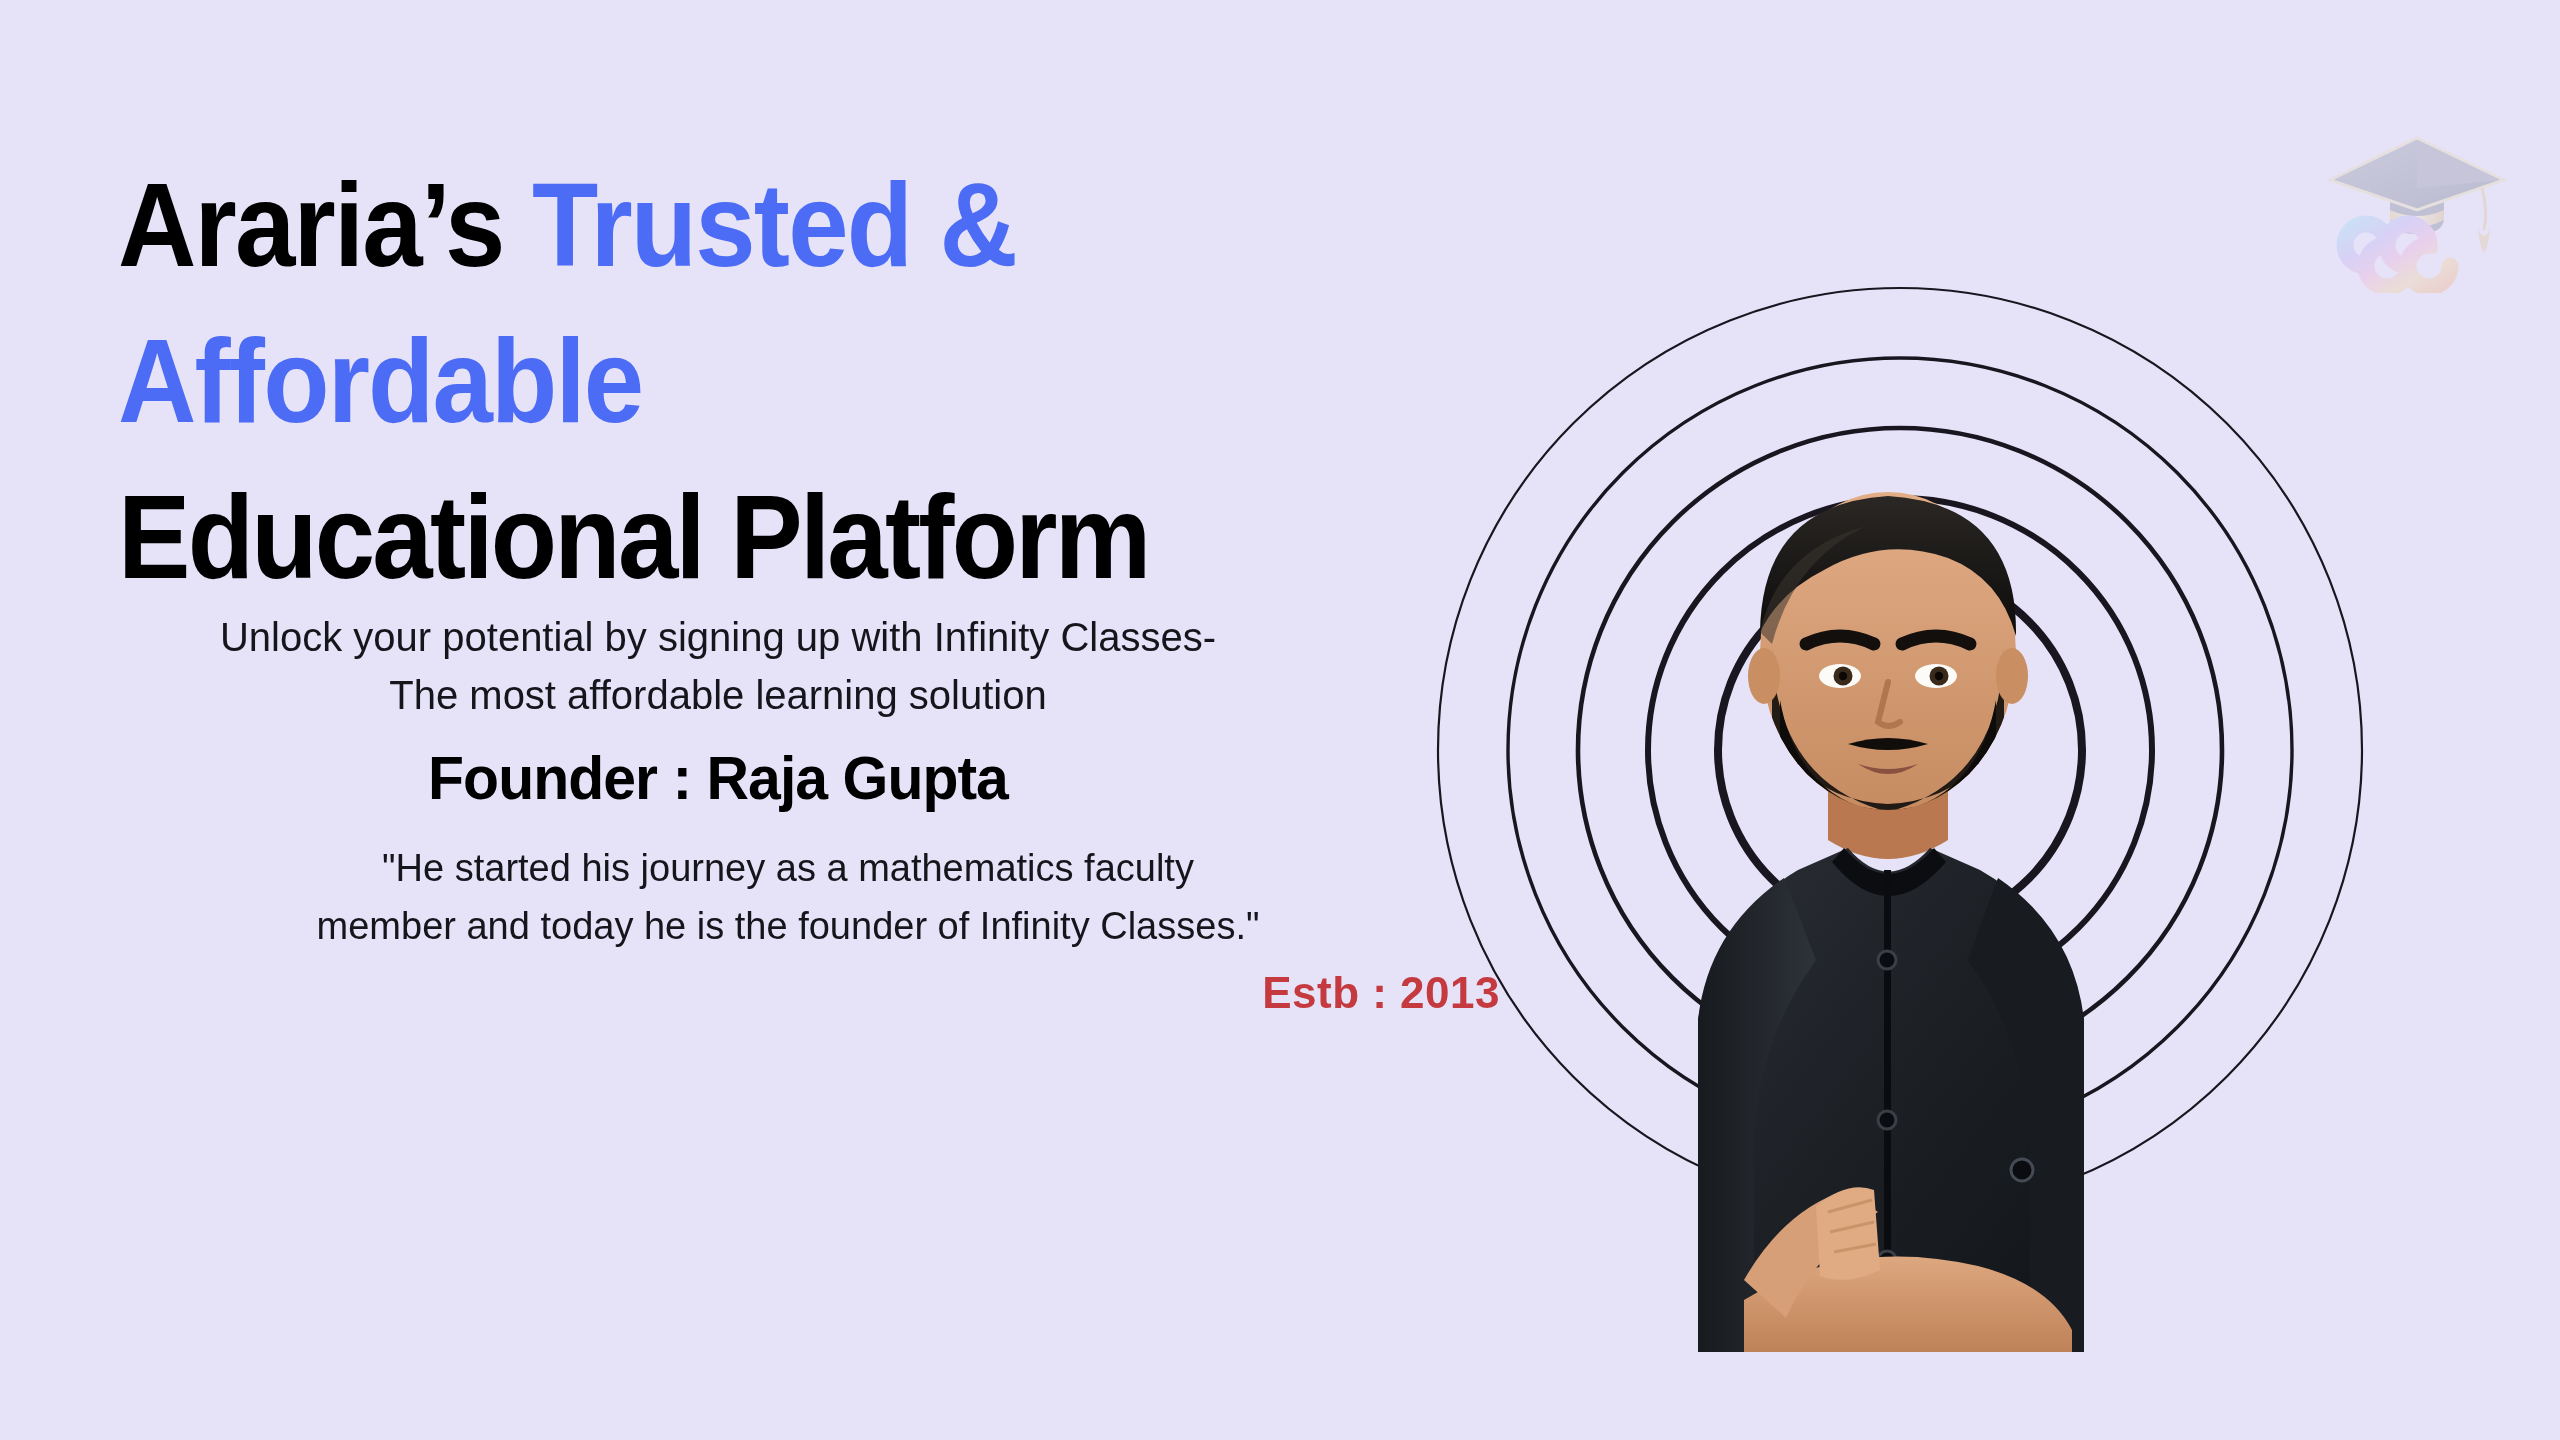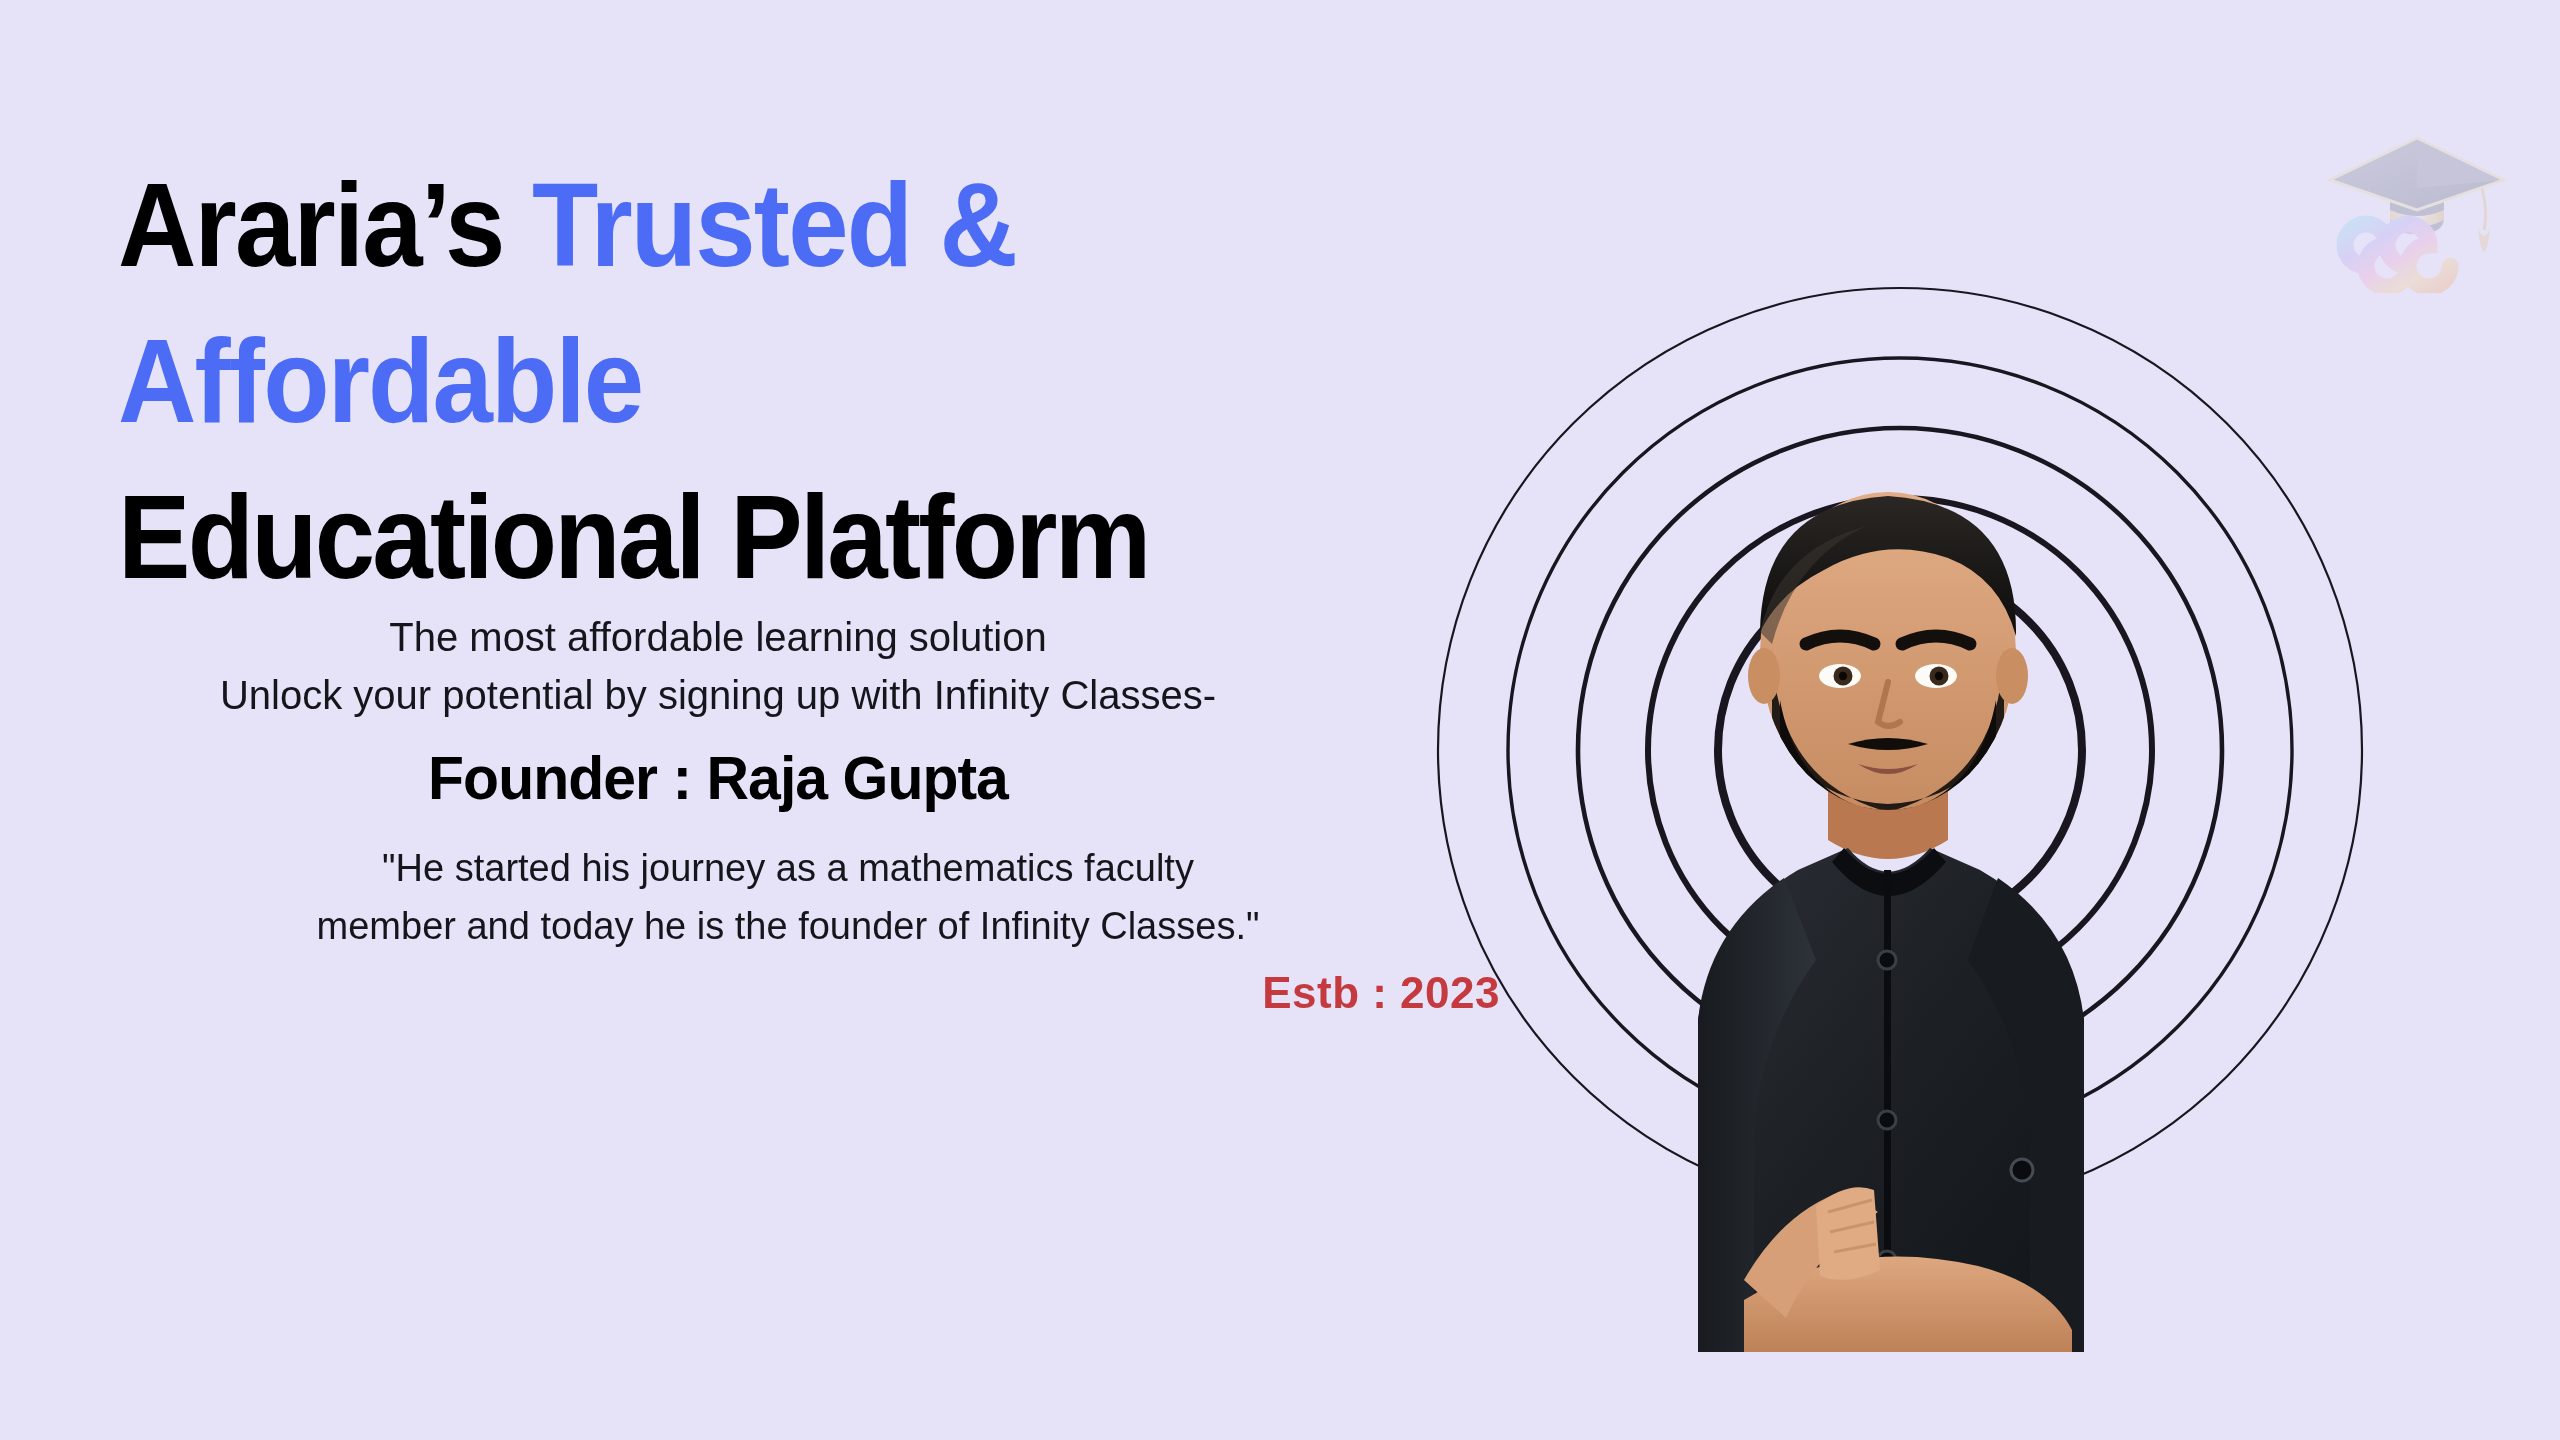--- a/index.html
+++ b/index.html
@@ -130,32 +130,32 @@
 
   <div class="copy">
 
     <div class="headline">
       <span class="ln"><span>Araria’s </span><span class="accent">Trusted &amp;</span></span>
       <span class="ln accent">Affordable</span>
       <span class="ln ln3">Educational Platform</span>
     </div>
 
     <div class="subtitle">
+      <span>Unlock your potential by signing up with Infinity Classes-</span>
       <span>The most affordable learning solution</span>
-      <span>Unlock your potential by signing up with Infinity Classes-</span>
     </div>
 
     <div class="founder">Founder : Raja Gupta</div>
 
     <div class="quote">
       <span>"He started his journey as a mathematics faculty</span>
       <span>member and today he is the founder of Infinity Classes."</span>
     </div>
 
-    <div class="estb">Estb : 2023</div>
+    <div class="estb">Estb : 2013</div>
   </div>
 
   <div class="visual">
 
     <svg class="rings" viewBox="0 0 1000 1010">
       <g fill="none" stroke="#1a1620">
         <circle cx="470" cy="520" r="462" stroke-width="2.2"></circle>
         <circle cx="470" cy="520" r="392" stroke-width="3.4"></circle>
         <circle cx="470" cy="520" r="322" stroke-width="4.6"></circle>
         <circle cx="470" cy="520" r="252" stroke-width="6"></circle>

